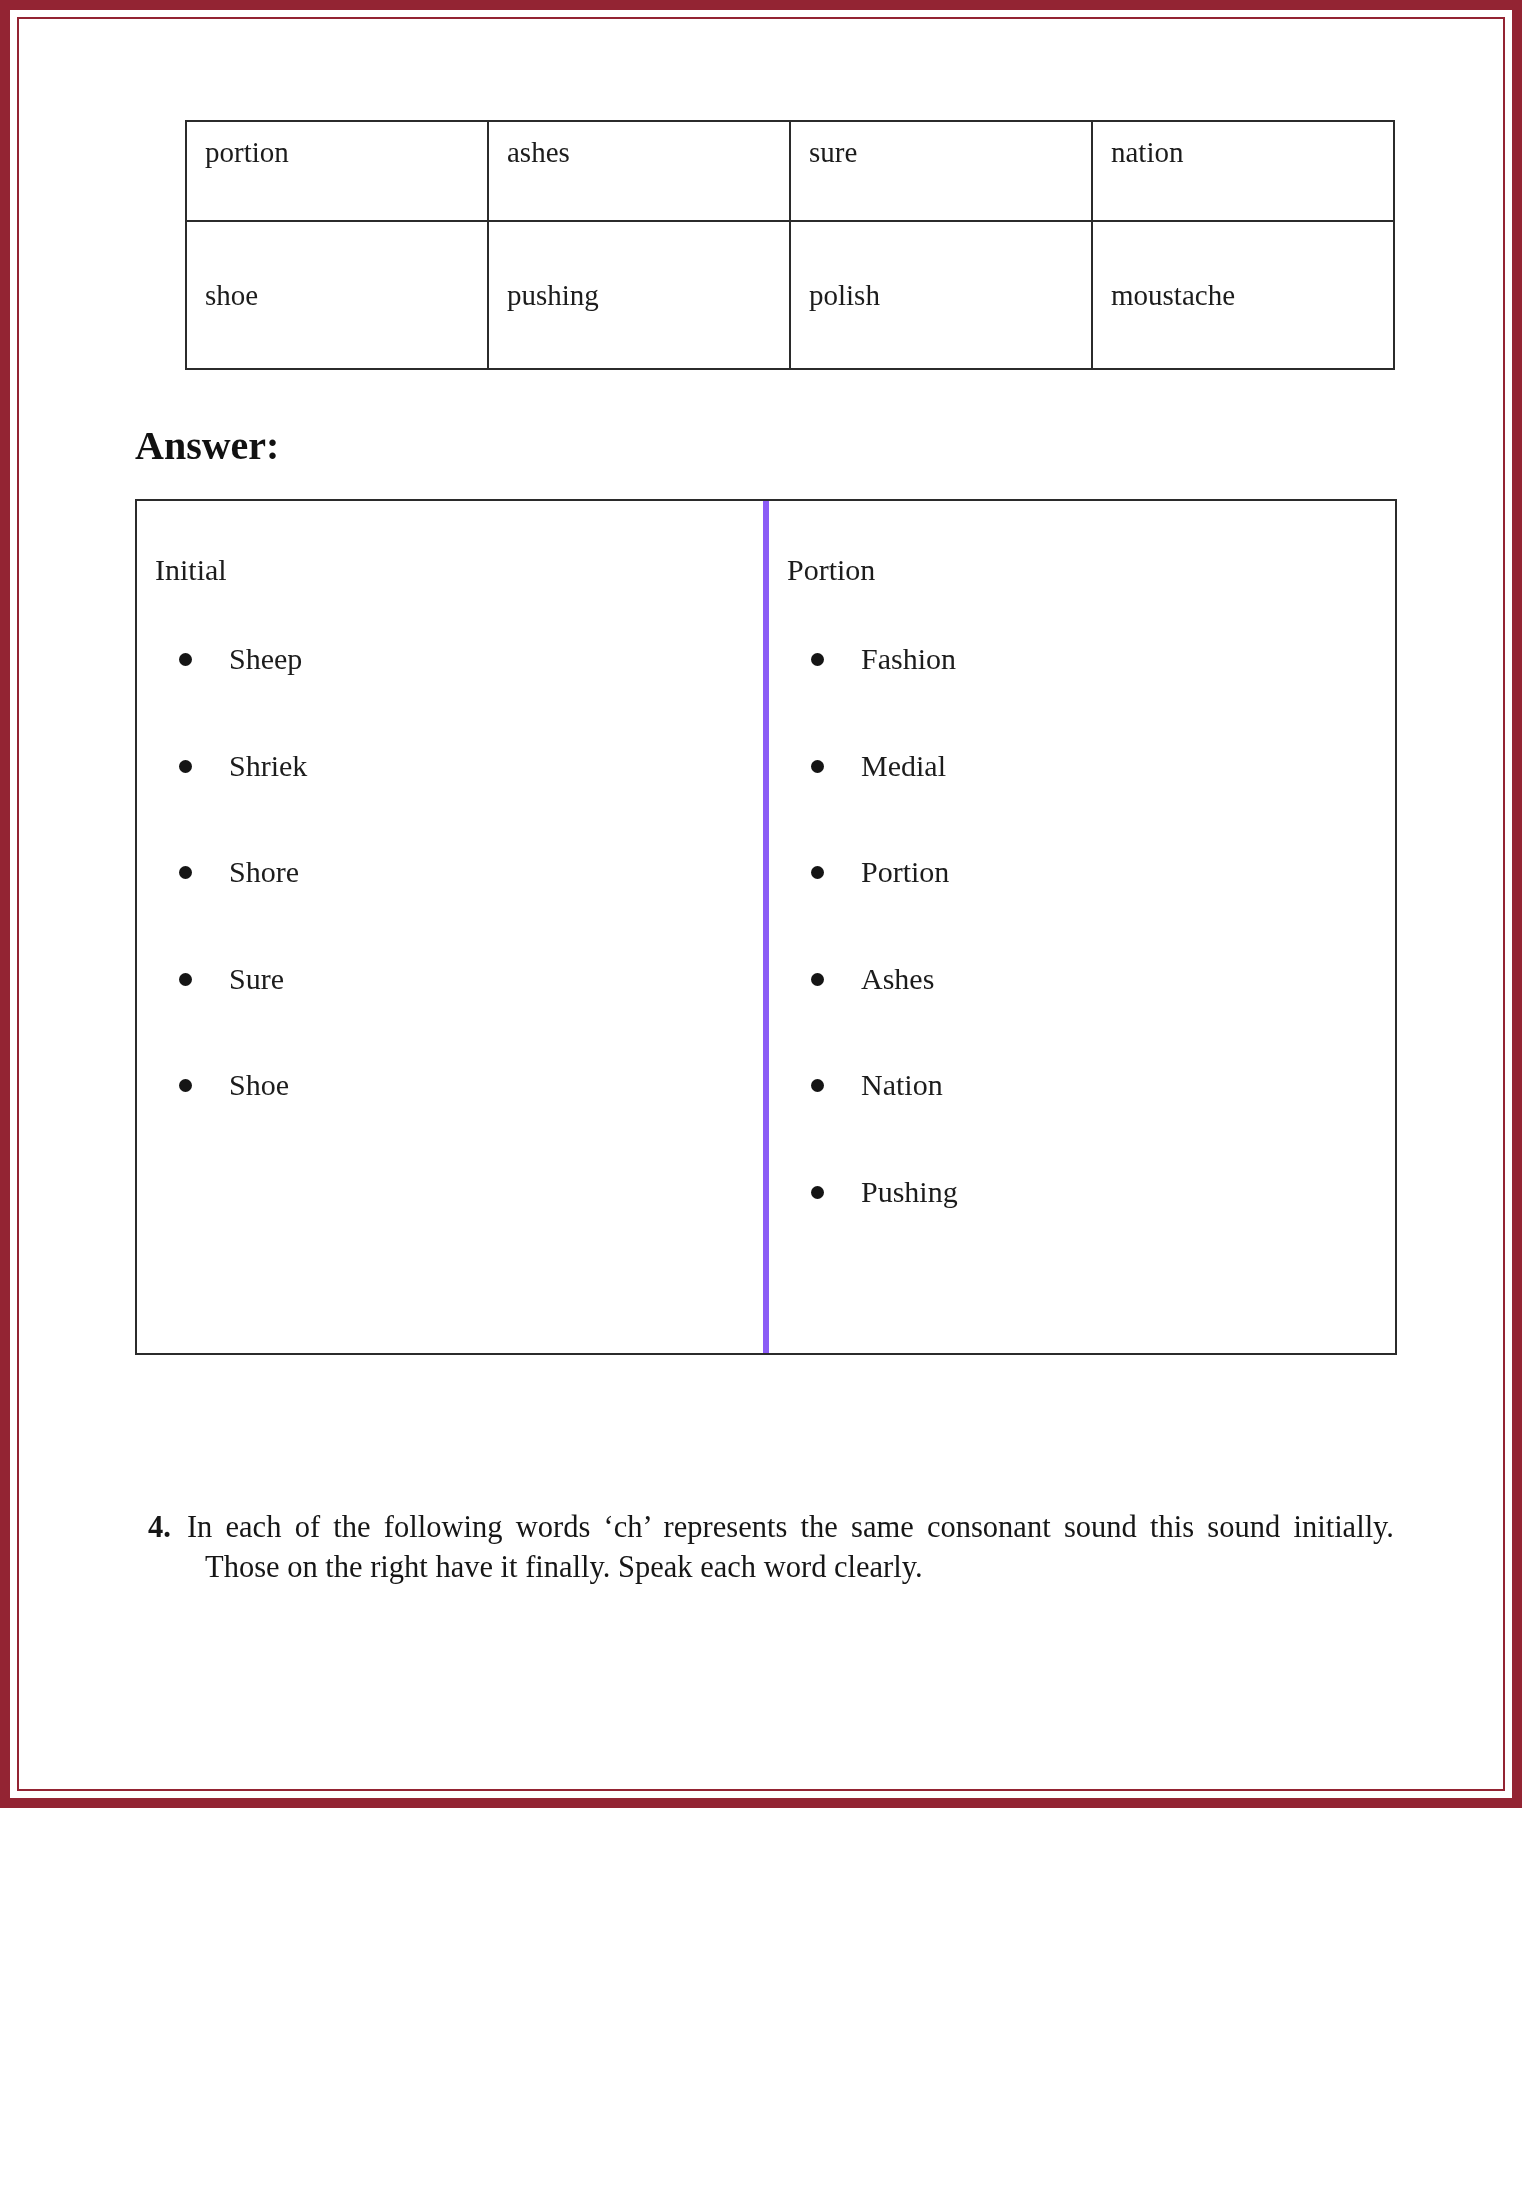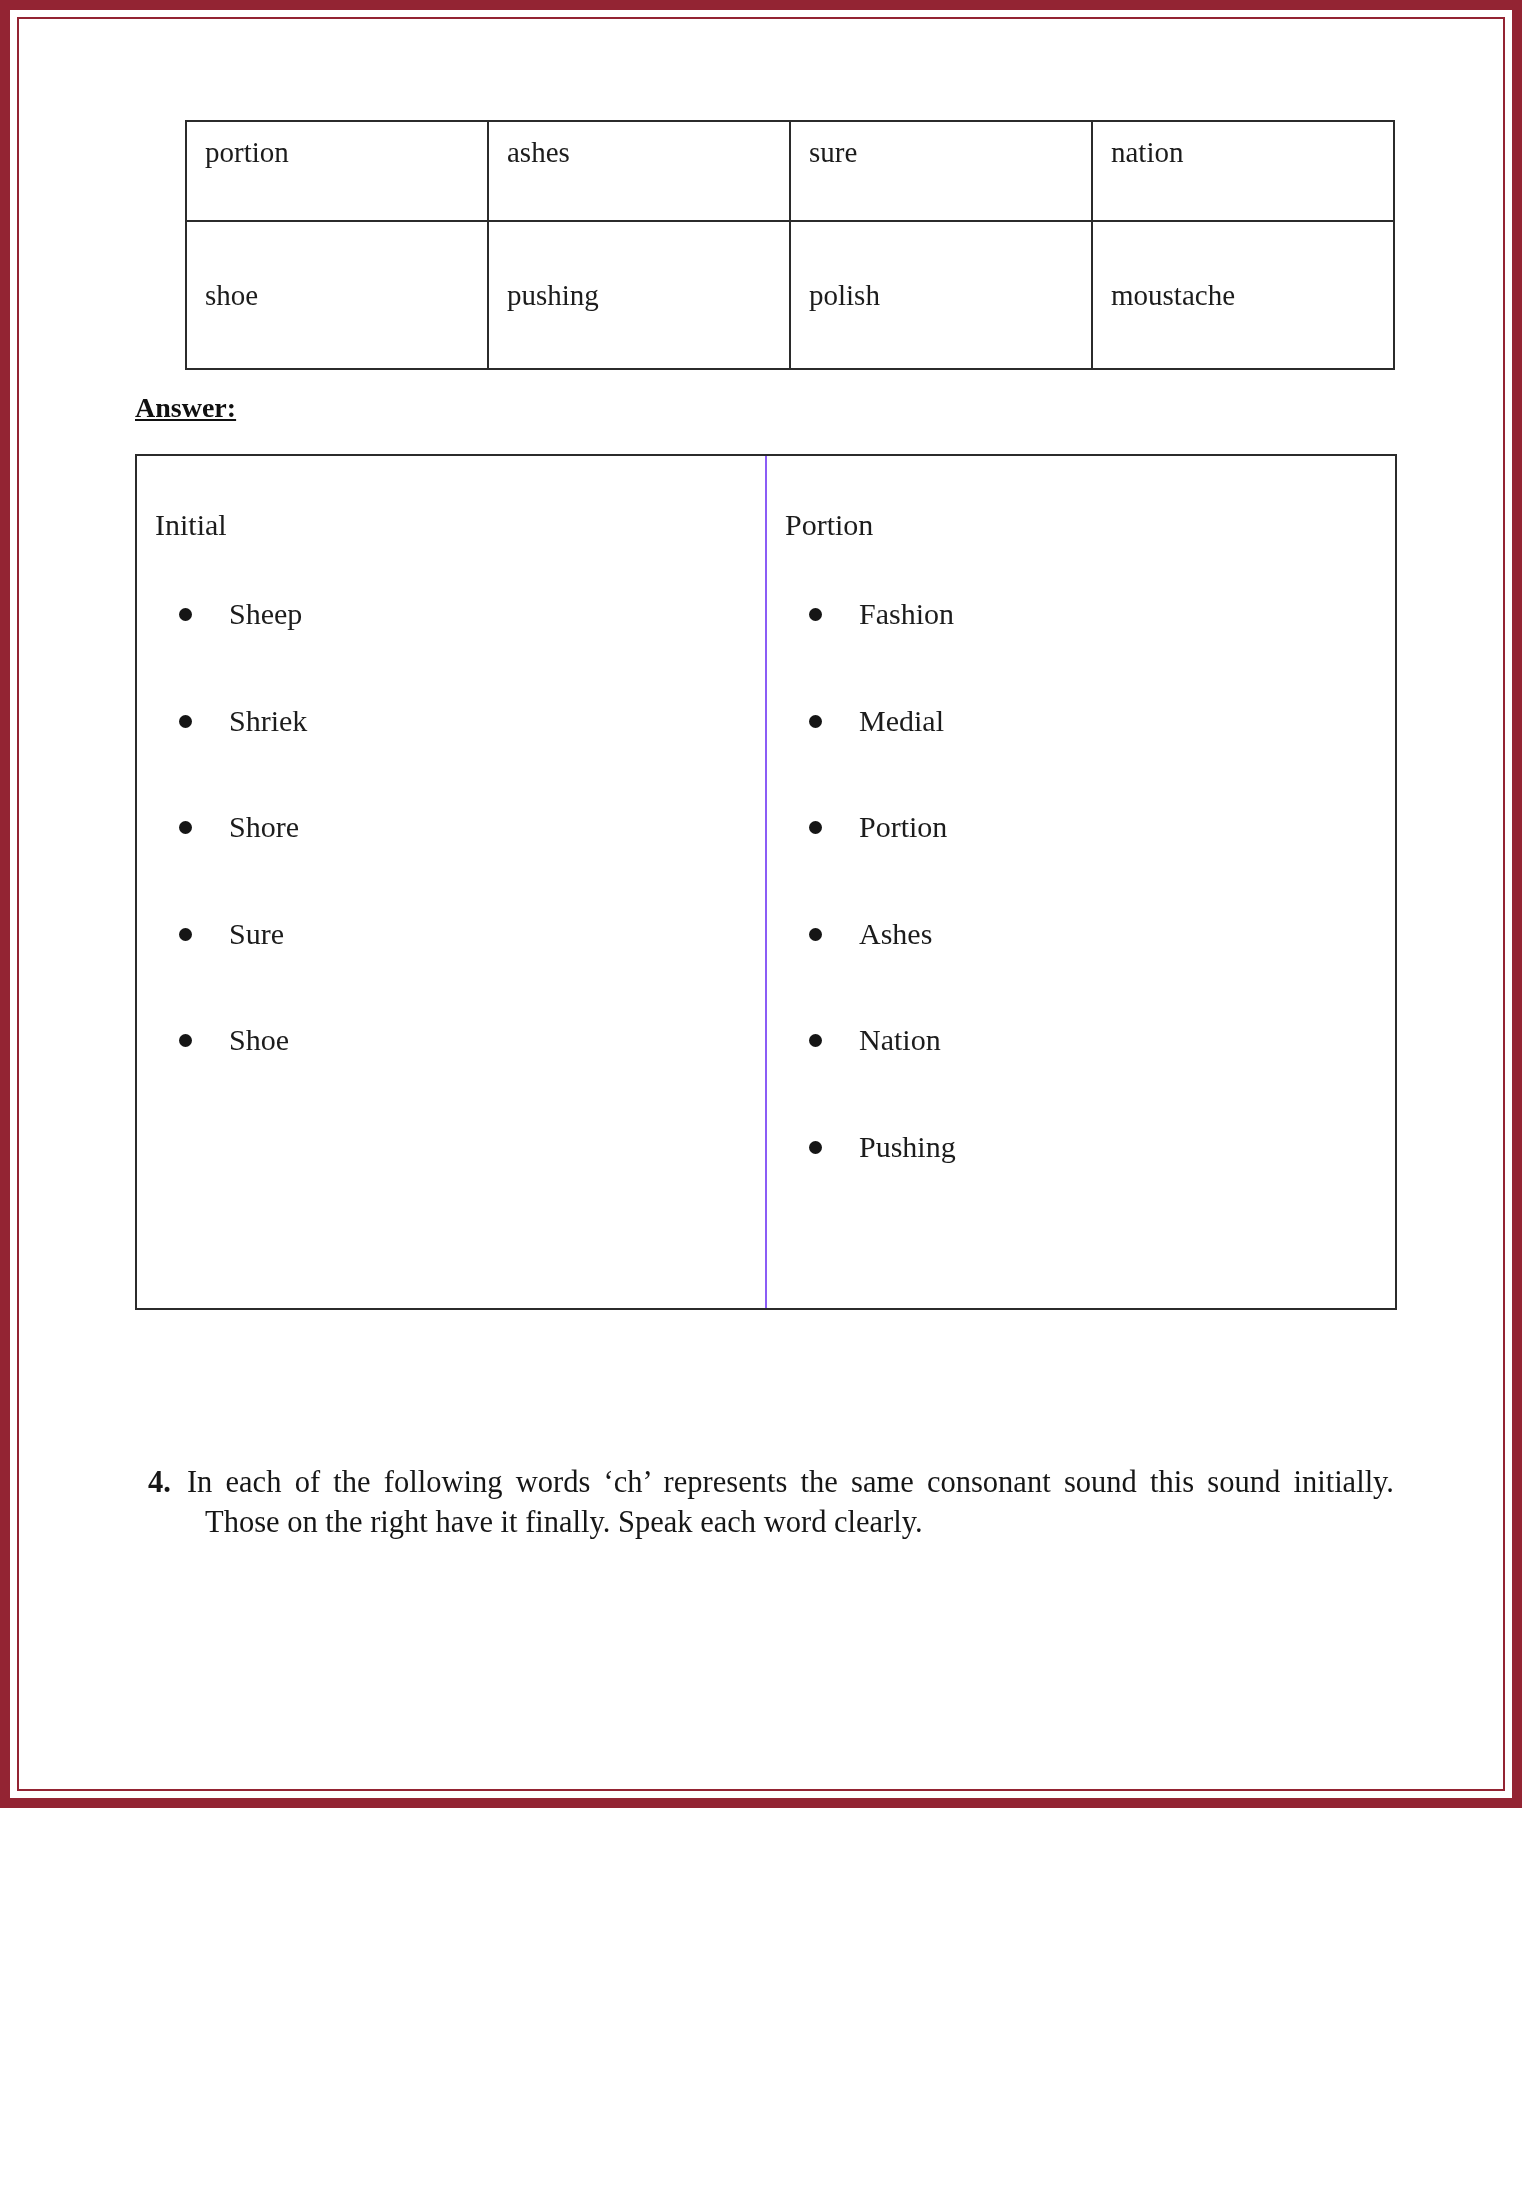--- a/index.html
+++ b/index.html
@@ -46,38 +46,37 @@
     width: 25%;
     font-size: 29px;
     padding: 14px 18px;
     vertical-align: top;
   }
   table.word-table tr.row-top td { height: 100px; }
   table.word-table tr.row-bottom td { height: 148px; vertical-align: middle; }
 
   
   .answer-label {
-    margin: 22px 0 30px 135px;
-    font-size: 28px;
+    margin: 52px 0 30px 135px;
+    font-size: 40px;
     font-weight: 700;
     color: #111111;
-    text-decoration: underline;
   }
 
   
   .answer-table {
     margin-left: 135px;
     width: 1262px;
     display: flex;
     border: 2px solid #2b2b2b;
     background: #ffffff;
   }
   .answer-col {
     flex: 1 1 0;
-    border-right: 2px solid #8b5cf6;
+    border-right: 6px solid #8b5cf6;
     padding: 52px 18px 44px 18px;
     min-height: 852px;
   }
   .answer-col:last-child { border-right: none; }
   .col-header {
     font-size: 30px;
     margin-bottom: 52px;
   }
   .answer-col ul {
     list-style: none;

